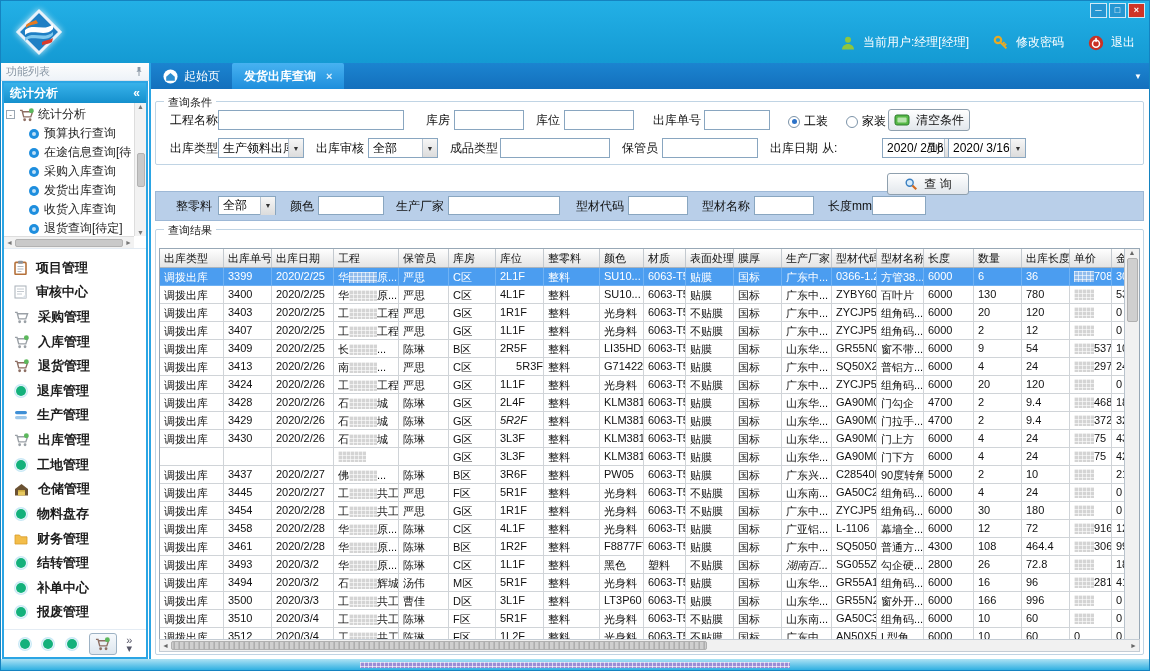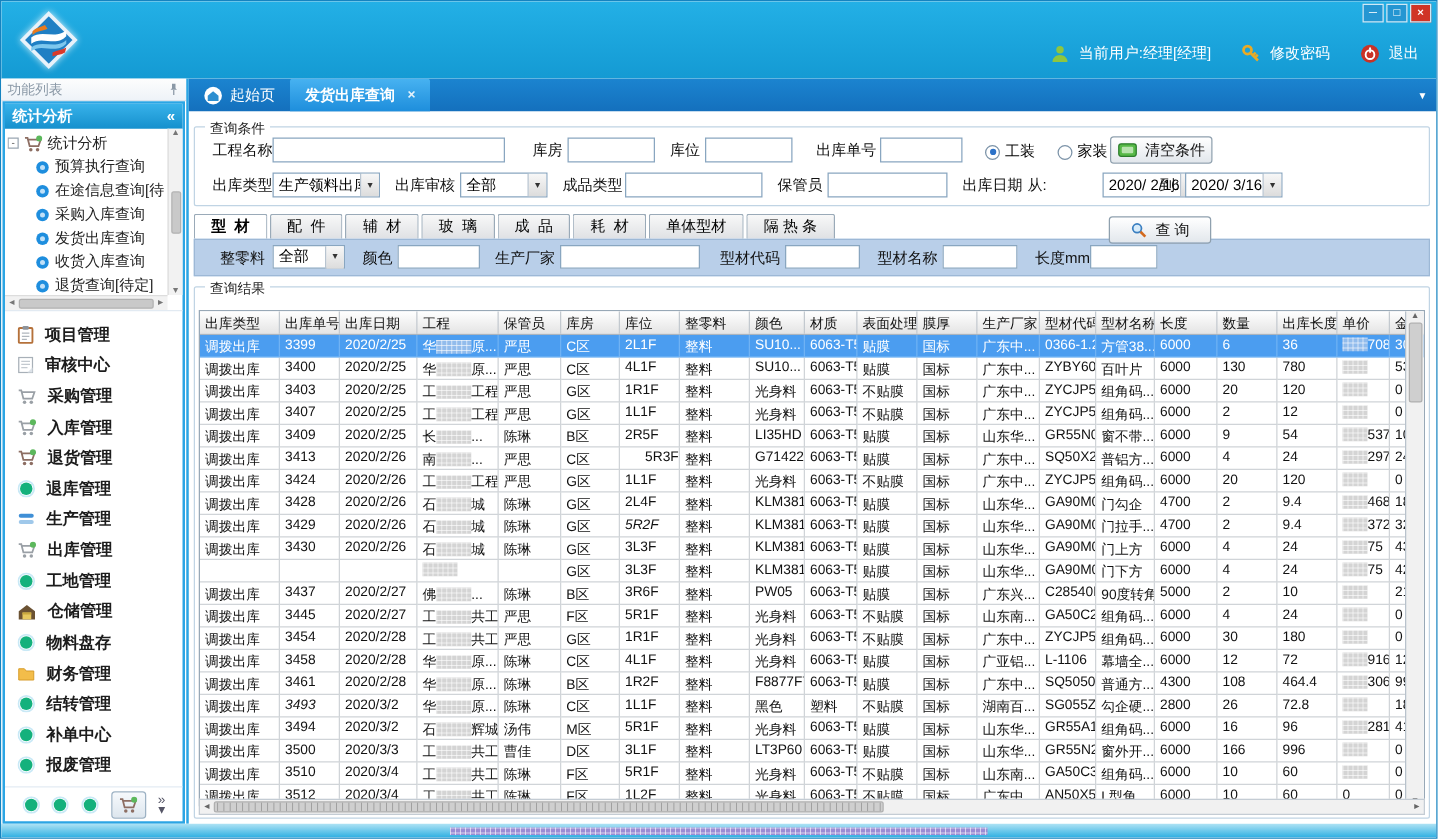--- a/index.html
+++ b/index.html
@@ -476,30 +476,20 @@
   <div class="btn" style="left:736px;top:110px;width:82px;z-index:5">
     <span class="icon">
         <svg width="14" height="14" viewBox="0 0 16 16">
           <circle cx="6.5" cy="6.5" r="4" fill="#d8ecfa" stroke="#3a7fc1" stroke-width="1.6"></circle>
           <path d="M9.6 9.6 14 14" stroke="#d2691e" stroke-width="2.4"></path>
         </svg>
       </span>
     <span>查  询</span>
   </div>
 
-  <div class="mtabs" id="mtabs">
-      <div class="mtab active">型  材</div>
-      <div class="mtab">配  件</div>
-      <div class="mtab">辅  材</div>
-      <div class="mtab">玻  璃</div>
-      <div class="mtab">成  品</div>
-      <div class="mtab">耗  材</div>
-      <div class="mtab">单体型材</div>
-      <div class="mtab">隔 热 条</div>
-    </div>
   <div class="filter">
     <span class="flabel" style="left:20px;top:5px">整零料</span>
     <div class="combo" style="left:62px;top:4px;width:58px;height:19px">
       <span class="val">全部</span>
         <span class="arr">▼</span>
     </div>
     <span class="flabel" style="left:134px;top:5px">颜色</span>
     <input class="tin" style="left: 162px; top: 4px; width: 66px; height: 19px;">
     <span class="flabel" style="left:240px;top:5px">生产厂家</span>
     <input class="tin" style="left: 292px; top: 4px; width: 112px; height: 19px;">
@@ -884,32 +874,32 @@
             <div class="cell" style="width: 45px;">SQ5050T20</div>
             <div class="cell" style="width: 47px;">普通方...</div>
             <div class="cell" style="width: 50px;">4300</div>
             <div class="cell" style="width: 48px;">108</div>
             <div class="cell" style="width: 48px;">464.4</div>
             <div class="cell" style="width: 42px;"><span class="mosaic" style="width: 20px;"></span><span>306</span></div>
             <div class="cell" style="width: 18px;">998</div>
           </div>
           <div class="trow">
             <div class="cell" style="width: 64px;">调拨出库</div>
-            <div class="cell" style="width: 48px; font-style: italic;">3493</div>
+            <div class="cell" style="width: 48px;">3493</div>
             <div class="cell" style="width: 62px;">2020/3/2</div>
             <div class="cell" style="width: 65px;"><span>华</span><span class="mosaic" style="width: 28px;"></span><span>原...</span></div>
             <div class="cell" style="width: 50px;">陈琳</div>
             <div class="cell" style="width: 47px;">C区</div>
             <div class="cell" style="width: 48px;">1L1F</div>
             <div class="cell" style="width: 56px;">整料</div>
             <div class="cell" style="width: 44px;">黑色</div>
             <div class="cell" style="width: 42px;">塑料</div>
             <div class="cell" style="width: 48px;">不贴膜</div>
             <div class="cell" style="width: 48px;">国标</div>
-            <div class="cell" style="width: 50px;">湖南百...</div>
+            <div class="cell" style="width: 50px; font-style: italic;">湖南百...</div>
             <div class="cell" style="width: 45px;">SG055Z</div>
             <div class="cell" style="width: 47px;">勾企硬...</div>
             <div class="cell" style="width: 50px;">2800</div>
             <div class="cell" style="width: 48px;">26</div>
             <div class="cell" style="width: 48px;">72.8</div>
             <div class="cell" style="width: 42px;"><span class="mosaic" style="width: 20px;"></span></div>
             <div class="cell" style="width: 18px;">182</div>
           </div>
           <div class="trow">
             <div class="cell" style="width: 64px;">调拨出库</div>

